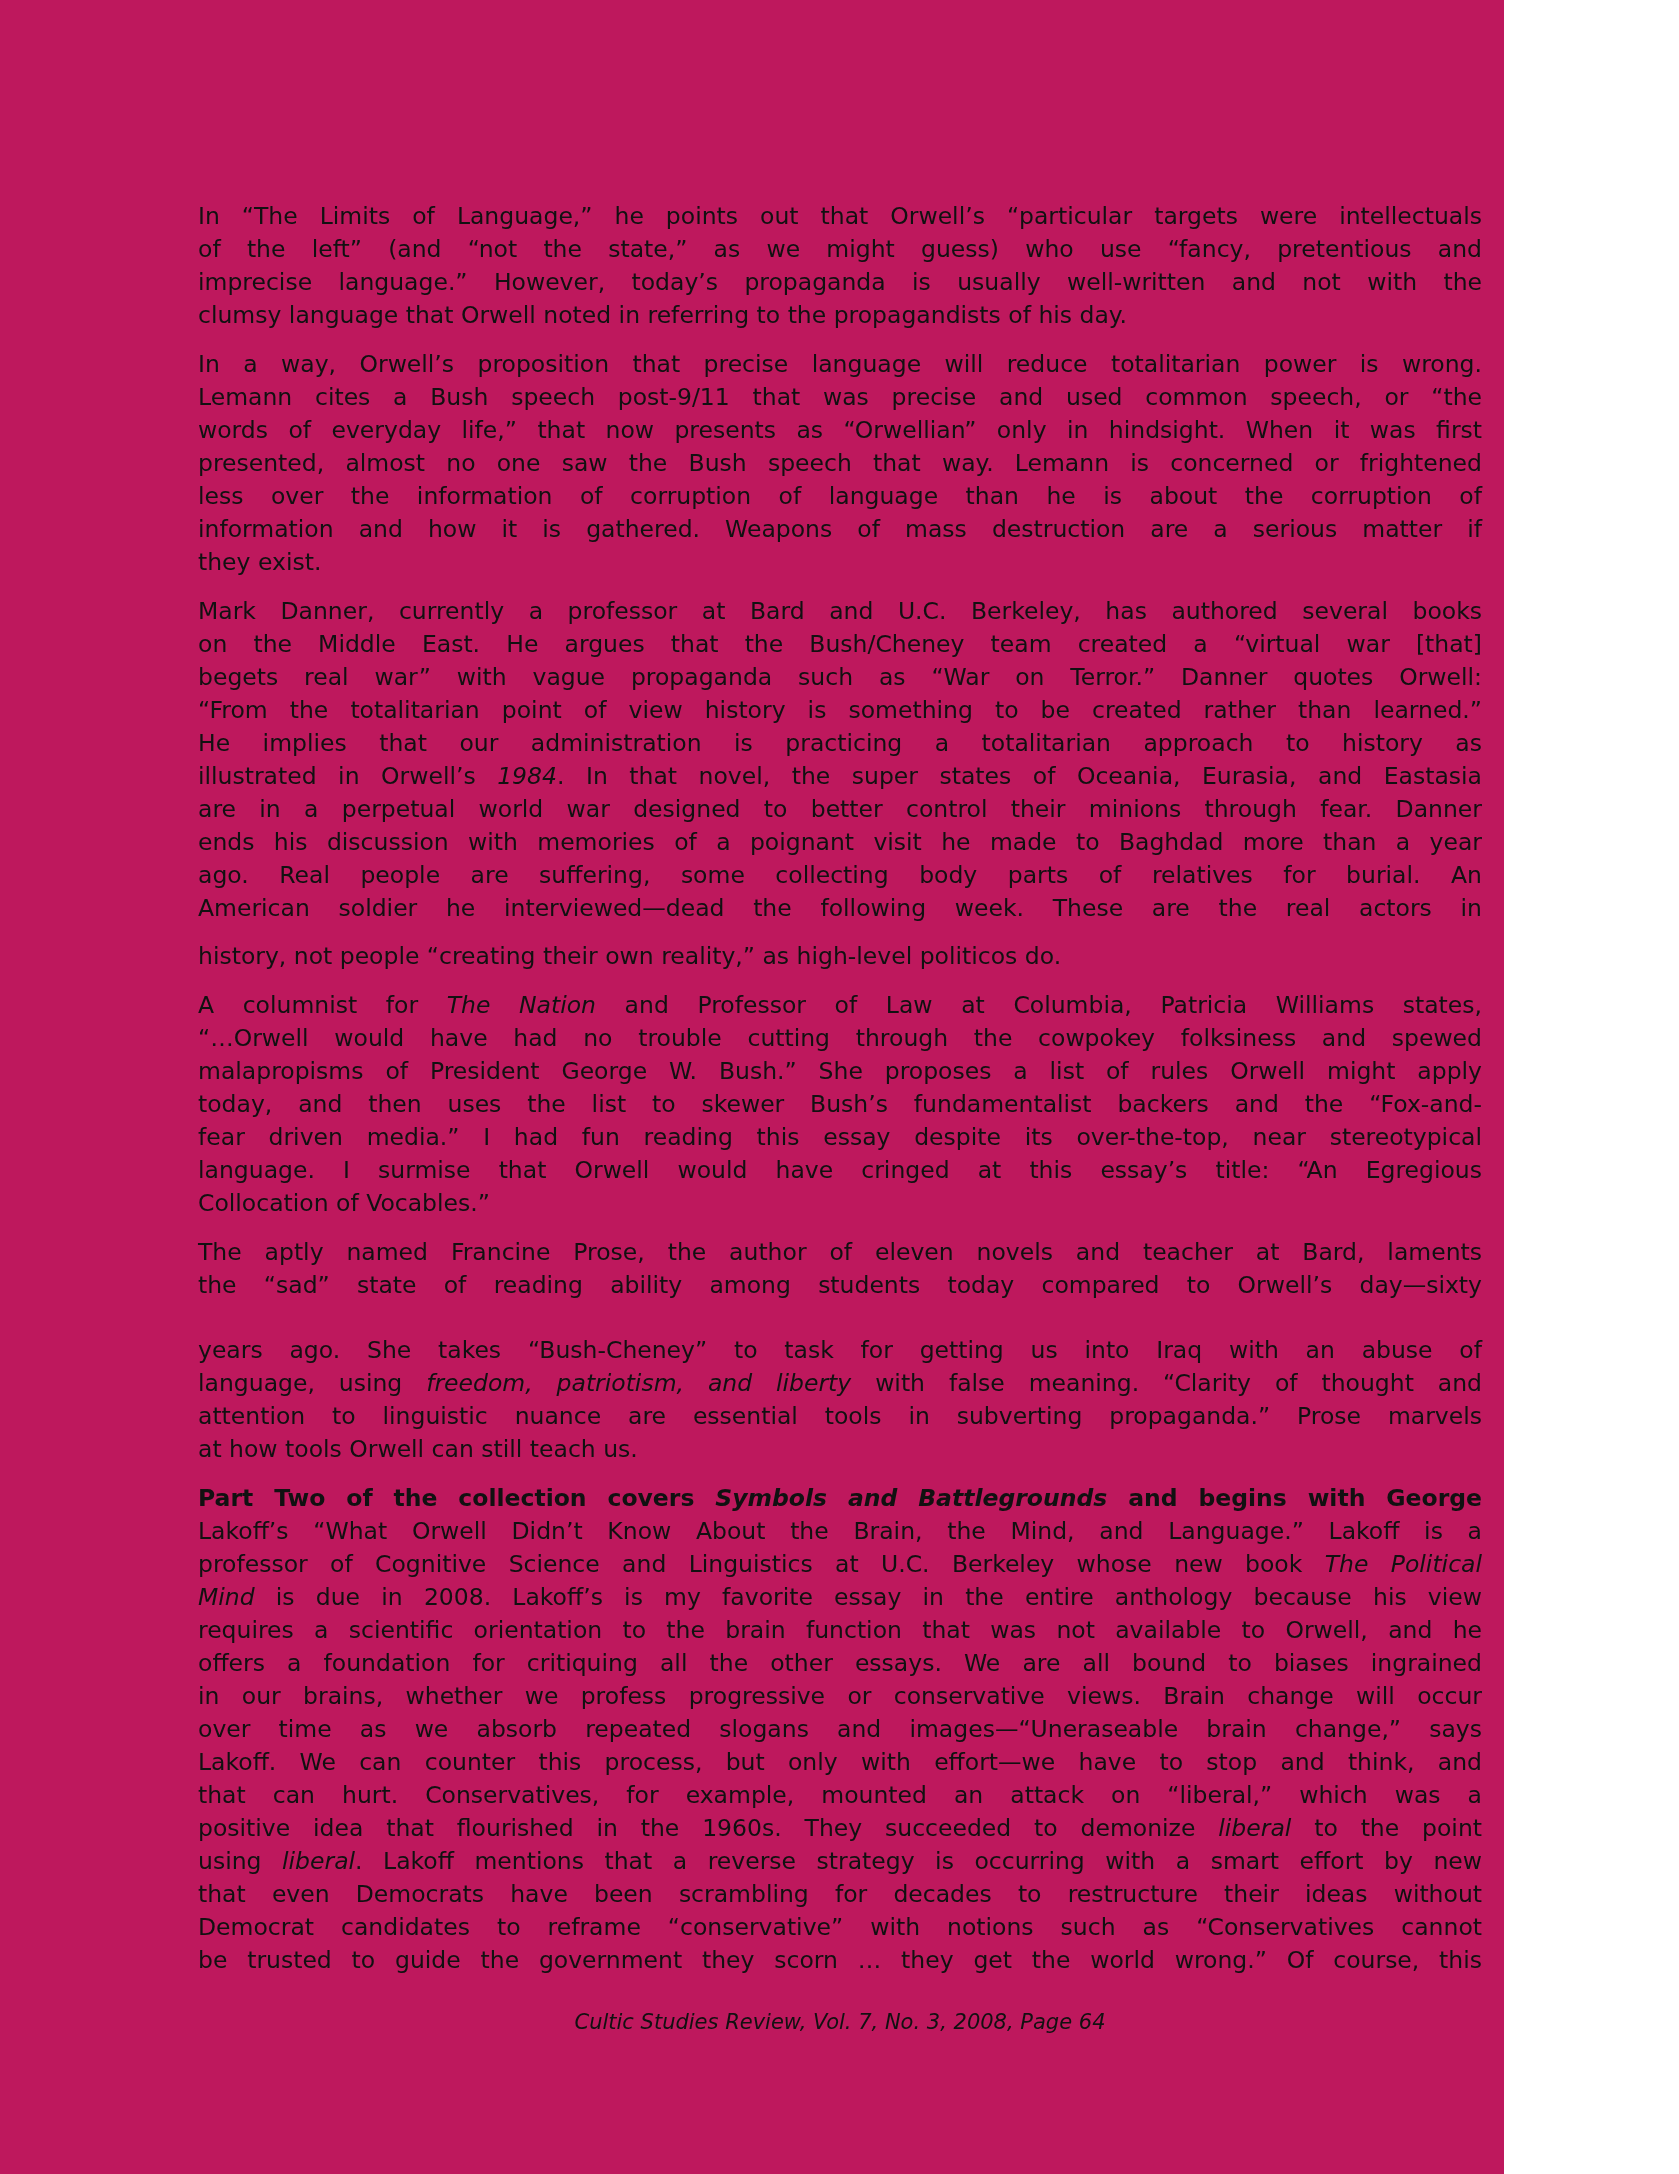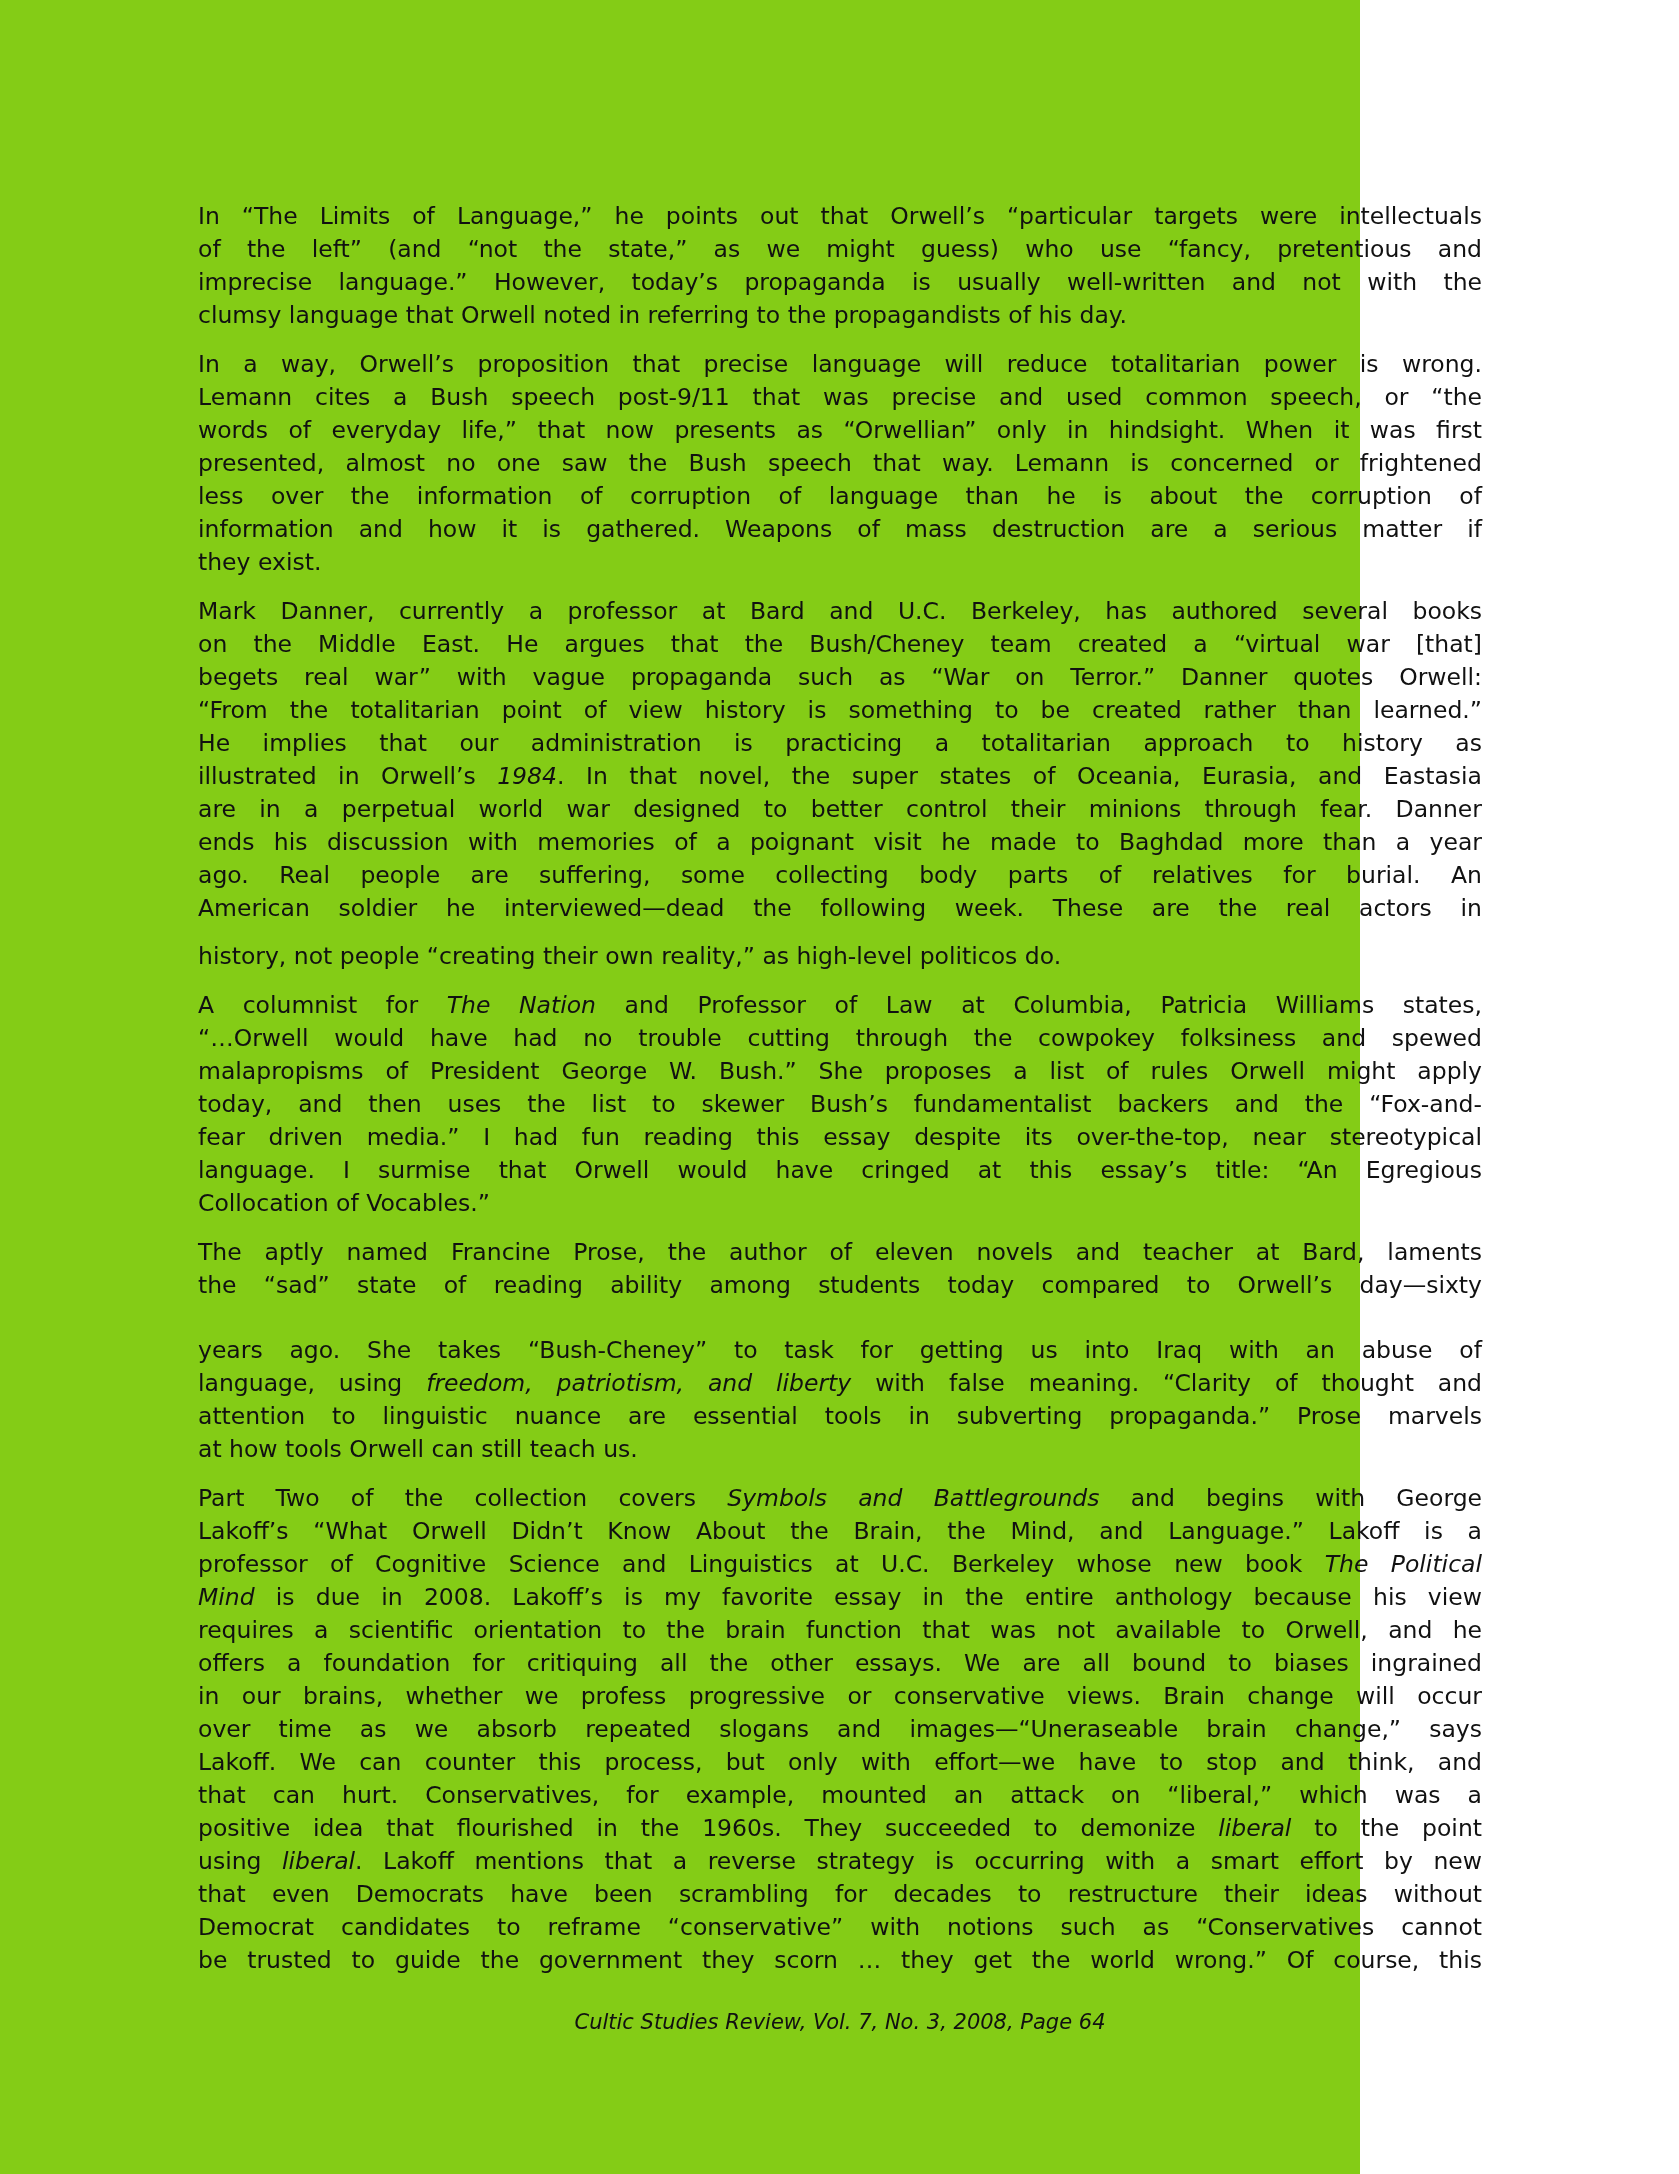--- a/index.html
+++ b/index.html
@@ -1,17 +1,17 @@
 <!DOCTYPE html>
 <html style="font-size:15px"><head>
 <meta charset="utf-8">
 <style>
   html, body { margin: 0; padding: 0; background: #ffffff; }
   body { width: 1680px; height: 2174px; position: relative; overflow: hidden; }
-  .page { position: absolute; left: 0; top: 0; width: 1360px; height: 2174px; background: #84cc16; }
+  .page { position: absolute; left: 0; top: 0; width: 1504px; height: 2174px; background: #be185d; }
   .body-text {
     position: absolute; left: 198px; top: 200px; width: 1284px;
     font-family: "DejaVu Sans", sans-serif; font-size: 23.5px; color: #111;
   }
   .para { margin: 0 0 16px 0; }
   .line {
     display: block; height: 33px; line-height: 33px; white-space: nowrap;
     text-align: justify; text-align-last: justify; overflow: visible;
   }
   .line.last { text-align: left; text-align-last: left; }
@@ -65,21 +65,21 @@
       </div>
       <div class="para">
         <span class="line" style="white-space: nowrap;"><span>The aptly named Francine Prose, the author of eleven novels and teacher at Bard, laments</span></span>
         <span class="line" style="white-space: nowrap;"><span>the “sad” state of reading ability among students today compared to Orwell’s day—sixty</span></span>
         <span class="line" style="white-space: nowrap; margin-top: 32px;"><span>years ago. She takes “Bush-Cheney” to task for getting us into Iraq with an abuse of</span></span>
         <span class="line" style="white-space: nowrap;"><span>language, using </span><i>freedom, patriotism, and liberty</i><span> with false meaning. “Clarity of thought and</span></span>
         <span class="line" style="white-space: nowrap;"><span>attention to linguistic nuance are essential tools in subverting propaganda.” Prose marvels</span></span>
         <span class="line last" style="white-space: nowrap;"><span>at how tools Orwell can still teach us.</span></span>
       </div>
       <div class="para">
-        <span class="line" style="white-space: nowrap;"><span>Part Two of the collection covers </span><i>Symbols and Battlegrounds</i><span> and begins with George</span></span>
+        <span class="line" style="white-space: nowrap; font-weight: bold;"><span>Part Two of the collection covers </span><i>Symbols and Battlegrounds</i><span> and begins with George</span></span>
         <span class="line" style="white-space: nowrap;"><span>Lakoff’s “What Orwell Didn’t Know About the Brain, the Mind, and Language.” Lakoff is a</span></span>
         <span class="line" style="white-space: nowrap;"><span>professor of Cognitive Science and Linguistics at U.C. Berkeley whose new book </span><i>The Political</i></span>
         <span class="line" style="white-space: nowrap;"><i>Mind</i><span> is due in 2008. Lakoff’s is my favorite essay in the entire anthology because his view</span></span>
         <span class="line" style="white-space: nowrap;"><span>requires a scientific orientation to the brain function that was not available to Orwell, and he</span></span>
         <span class="line" style="white-space: nowrap;"><span>offers a foundation for critiquing all the other essays. We are all bound to biases ingrained</span></span>
         <span class="line" style="white-space: nowrap;"><span>in our brains, whether we profess progressive or conservative views. Brain change will occur</span></span>
         <span class="line" style="white-space: nowrap;"><span>over time as we absorb repeated slogans and images—“Uneraseable brain change,” says</span></span>
         <span class="line" style="white-space: nowrap;"><span>Lakoff. We can counter this process, but only with effort—we have to stop and think, and</span></span>
         <span class="line" style="white-space: nowrap;"><span>that can hurt. Conservatives, for example, mounted an attack on “liberal,” which was a</span></span>
         <span class="line" style="white-space: nowrap;"><span>positive idea that flourished in the 1960s. They succeeded to demonize </span><i>liberal</i><span> to the point</span></span>

